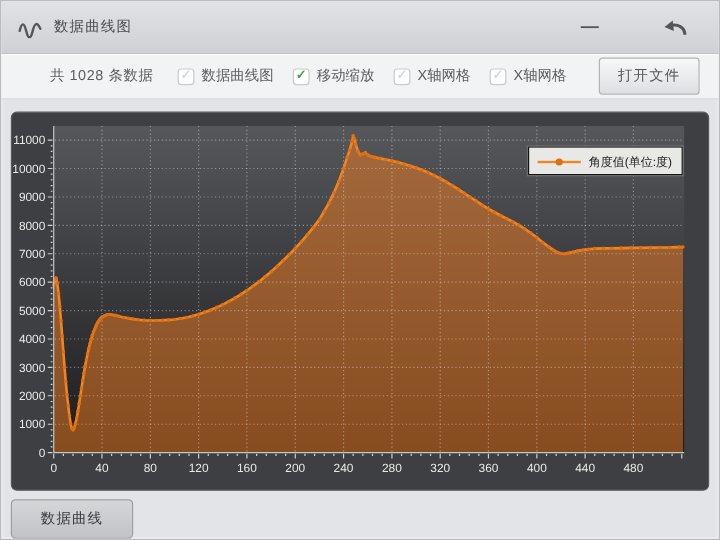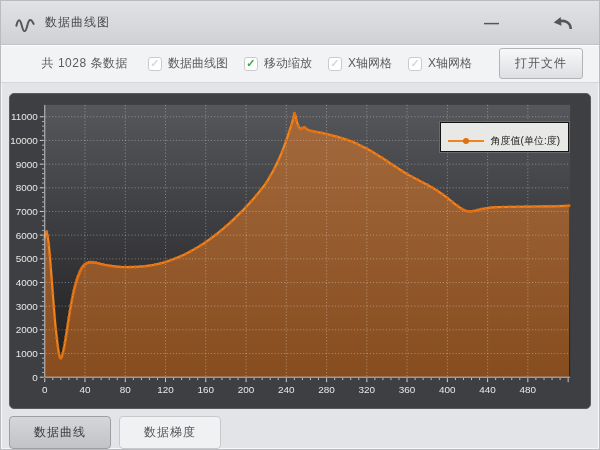--- a/index.html
+++ b/index.html
@@ -29,21 +29,21 @@
   .cb[data-checked="false"] .box { color:#d7dadd; }
   .open-btn { background:linear-gradient(#f7f8f9,#dddfe2); border:1px solid #b2b4b7; border-radius:3px;
               color:#55575a; font-size:12px; padding:6px 15px; margin-left:11px; cursor:default;
               font-family:inherit; letter-spacing:1px; }
   
   .chart-panel { position:relative; margin:10px 8px 0 8px; height:316px; background:#3e3f42;
                  border:1px solid #5a5b5e; border-radius:5px; }
   .chart-panel svg { display:block; width:100%; height:100%; }
   .legend { position:absolute; top:28px; right:21px; background:#e8e8e6; border:1px solid #141414;
             box-shadow:0 0 0 1px #6a6b6e; display:flex; align-items:center; gap:7px;
-            padding:11px 8px 3px 7px; }
+            padding:5px 8px 3px 7px; }
   .leg-line { position:relative; width:36px; height:2px; }
   .leg-dot { position:absolute; left:15px; top:-2px; width:6px; height:6px; border-radius:50%; }
   .legend .leg-label { font-size:10px; color:#1c1c1c; }
   
   .tabbar { display:flex; gap:8px; margin:7px 0 0 8px; }
   .tab { font-size:12px; padding:7px 24px; border-radius:4px; letter-spacing:1px; cursor:default; }
   .tab[data-active="true"]  { background:linear-gradient(#d4d6d8,#c1c3c6); border:1px solid #9da0a3; color:#3a3b3e; }
   .tab[data-active="false"] { background:#f0f1f3; border:1px solid #c6c8cb; color:#55575a; }
 </style>
 </head>
@@ -422,16 +422,15 @@
     <div class="legend">
       <span class="leg-line" style="background: rgb(240, 133, 31);">
         <span class="leg-dot" style="background: rgb(224, 110, 18);"></span>
       </span>
       <span class="leg-label">角度值(单位:度)</span>
     </div>
   </div>
 
   <div class="tabbar">
     <div class="tab" data-active="true">数据曲线</div>
-    <div class="tab" data-active="false">数据梯度</div>
   </div>
 
 </div>
 
 </body></html>

